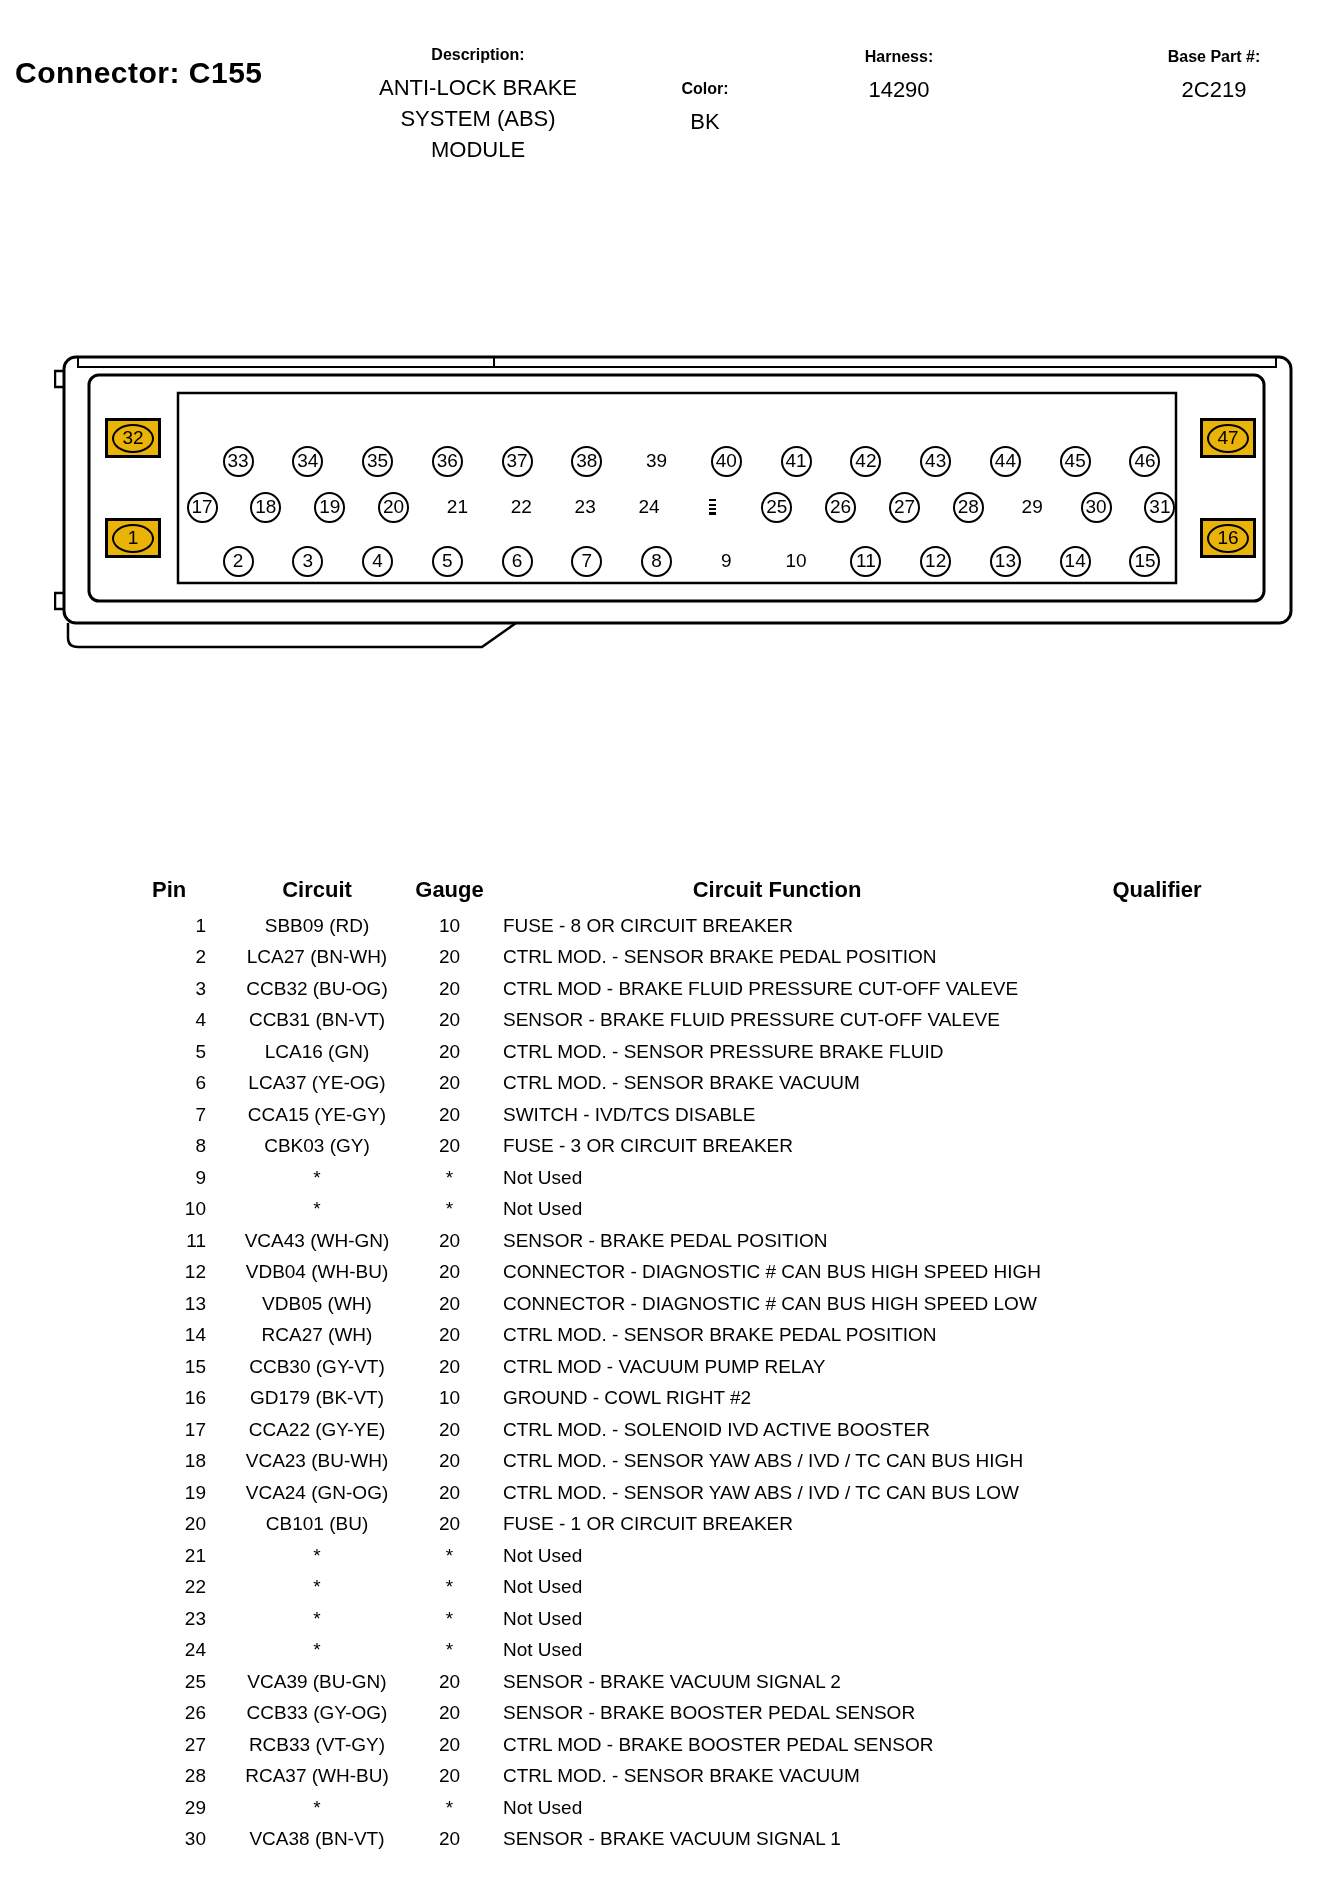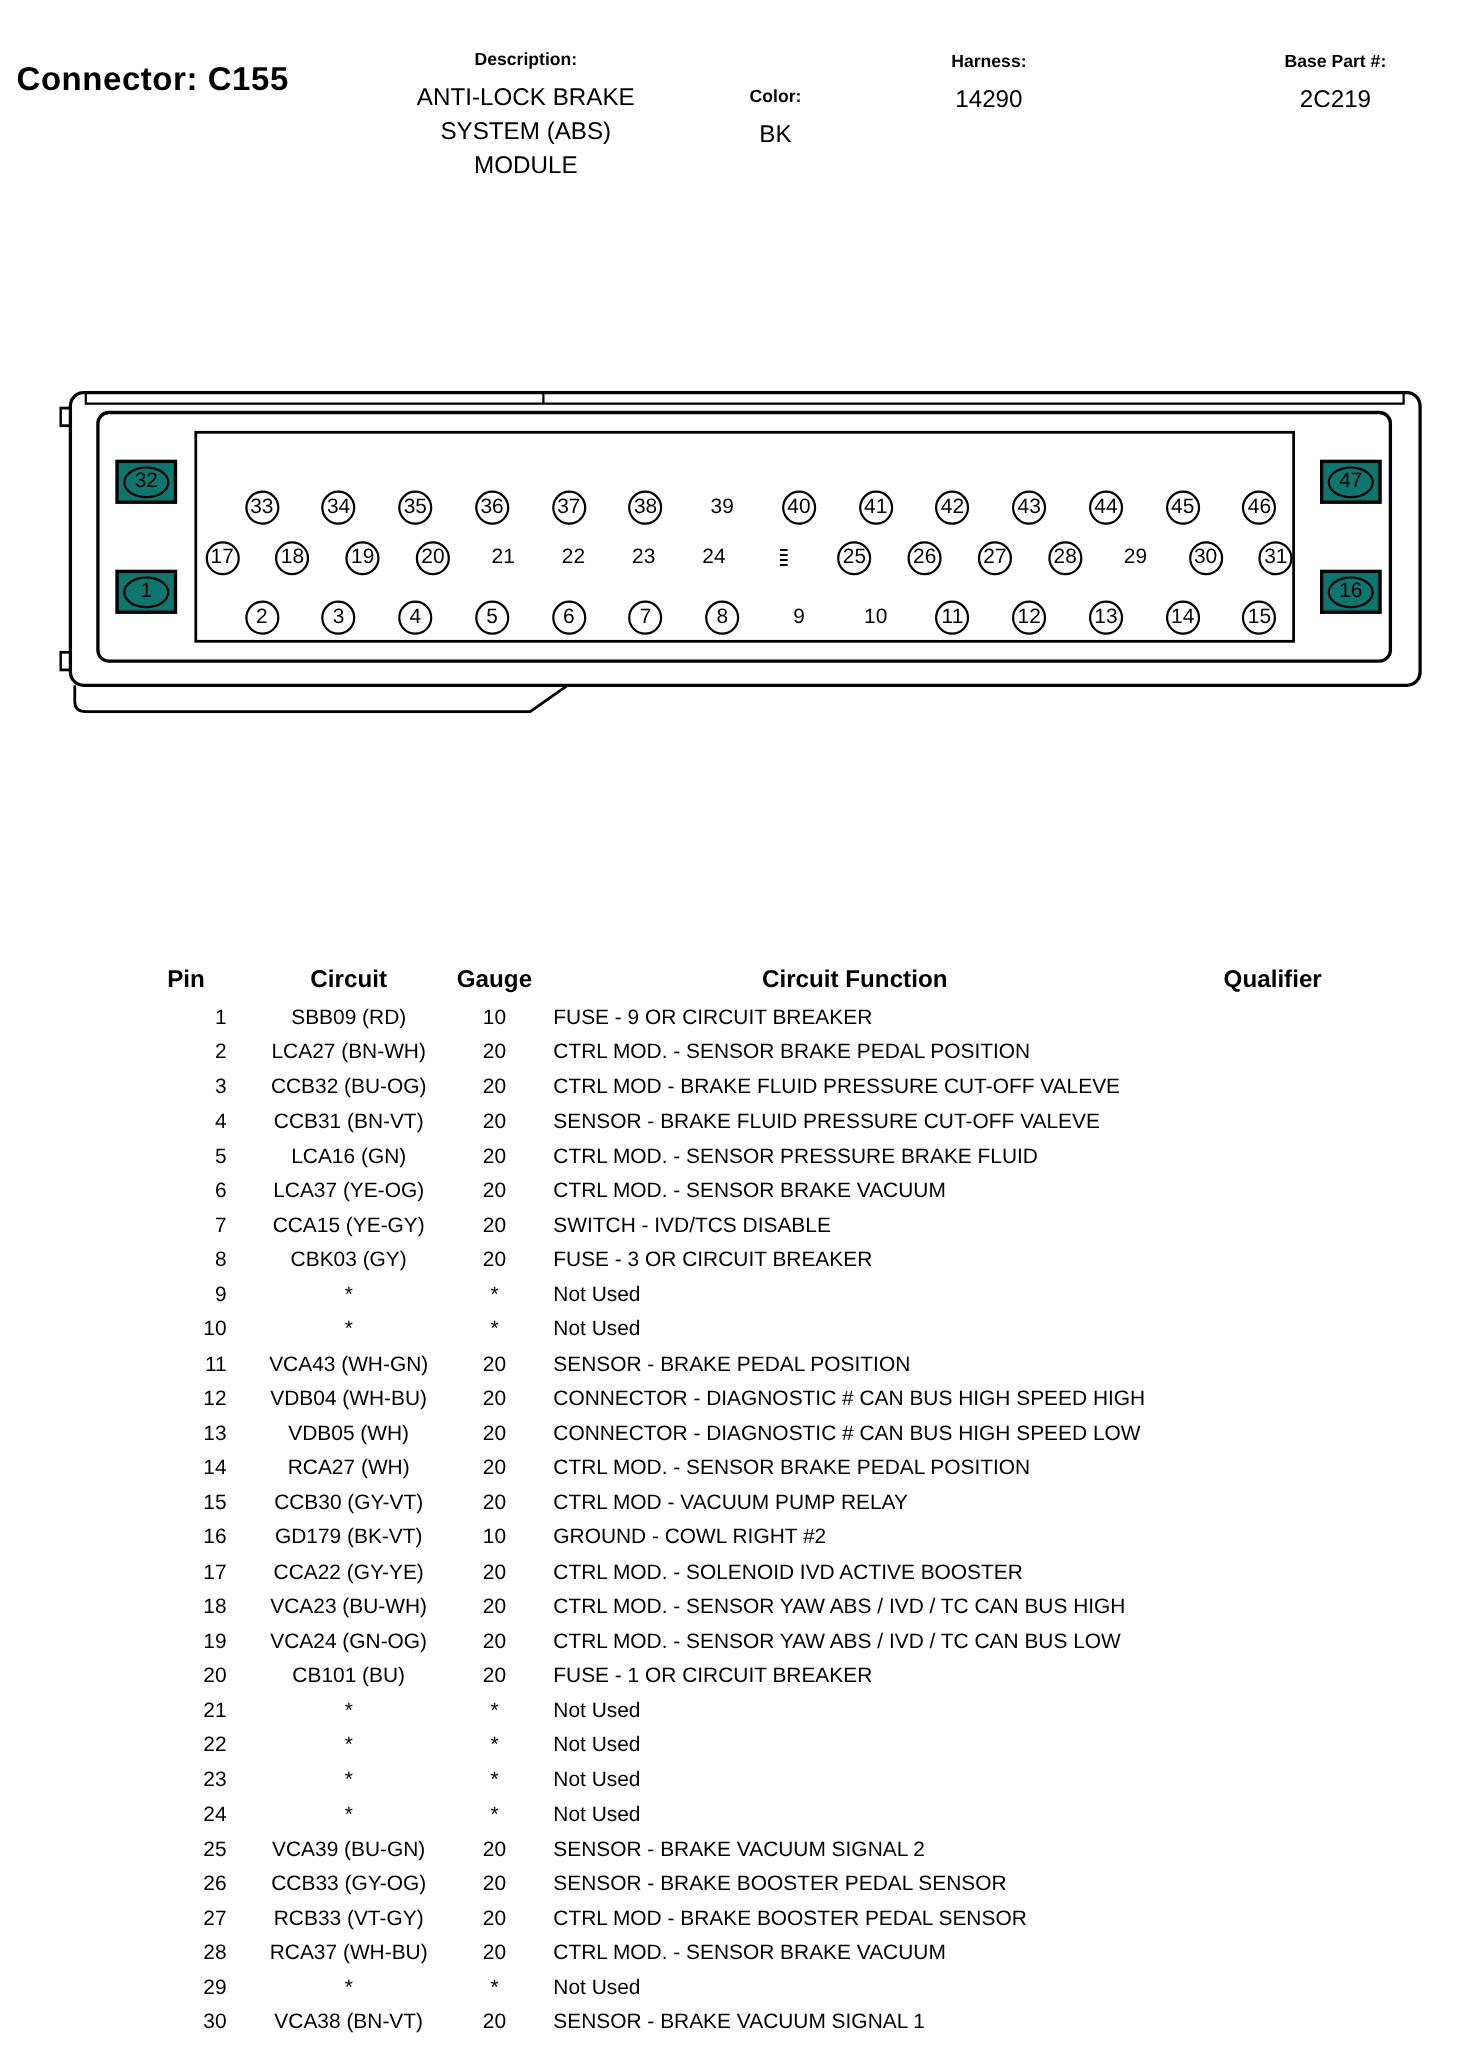--- a/index.html
+++ b/index.html
@@ -41,21 +41,21 @@
     width: 31px; height: 31px; border: 2px solid #000; border-radius: 50%;
     display: flex; align-items: center; justify-content: center;
   }
   .key-mark {
     width: 7px; height: 16px;
     background: repeating-linear-gradient(180deg, #000 0 2px, transparent 2px 4.5px);
   }
 
   .corner-box {
     position: absolute; width: 56px; height: 40px; border: 3px solid #000;
-    display: flex; align-items: center; justify-content: center; background: #0f766e;
+    display: flex; align-items: center; justify-content: center; background: #eab308;
   }
   .oval {
     width: 42px; height: 29px; border: 2px solid #000; border-radius: 50%;
     display: flex; align-items: center; justify-content: center; font-size: 19px;
   }
   #box-32 { left: 51px;   top: 67px;  }
   #box-1  { left: 51px;   top: 167px; }
   #box-47 { left: 1146px; top: 67px;  }
   #box-16 { left: 1146px; top: 167px; }
 
@@ -260,21 +260,21 @@
       <div class="th c1">Circuit</div>
       <div class="th c2">Gauge</div>
       <div class="th c3">Circuit Function</div>
       <div class="th c4">Qualifier</div>
     </div>
   <div id="table-body">
       <div class="trow">
         <div class="td c0">1</div>
         <div class="td c1">SBB09 (RD)</div>
         <div class="td c2">10</div>
-        <div class="td c3">FUSE - 9 OR CIRCUIT BREAKER</div>
+        <div class="td c3">FUSE - 8 OR CIRCUIT BREAKER</div>
         <div class="td c4"></div>
       </div>
       <div class="trow">
         <div class="td c0">2</div>
         <div class="td c1">LCA27 (BN-WH)</div>
         <div class="td c2">20</div>
         <div class="td c3">CTRL MOD. - SENSOR BRAKE PEDAL POSITION</div>
         <div class="td c4"></div>
       </div>
       <div class="trow">

